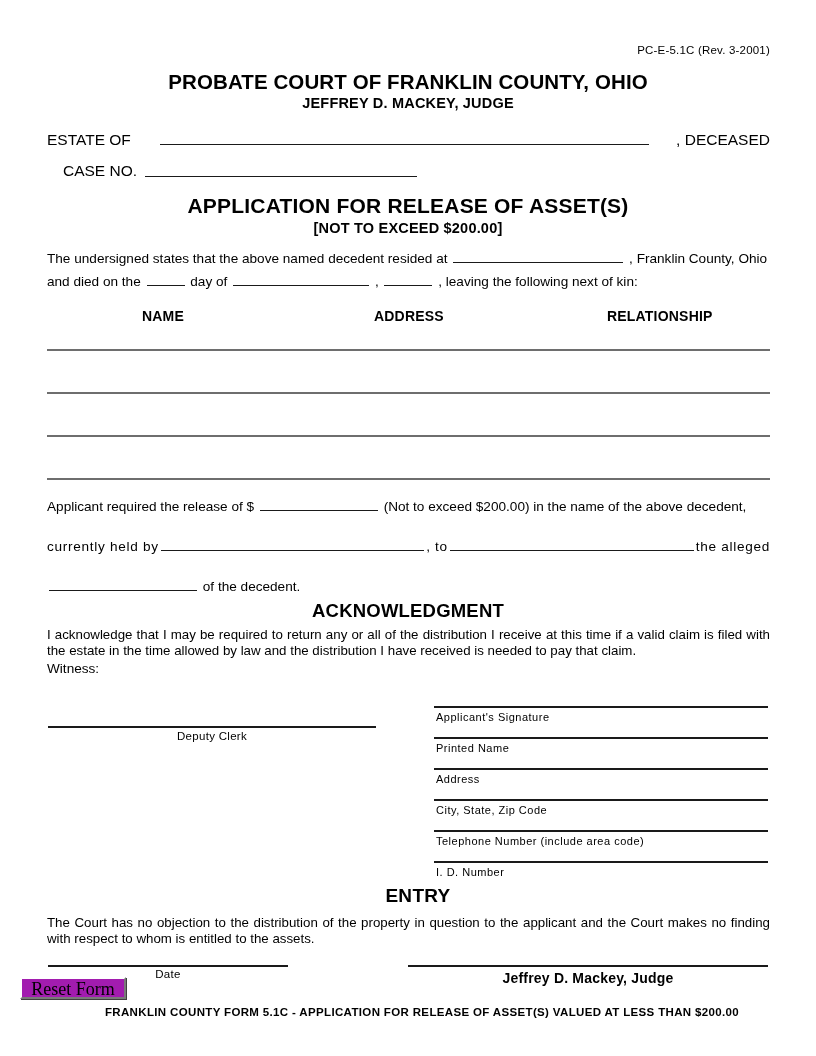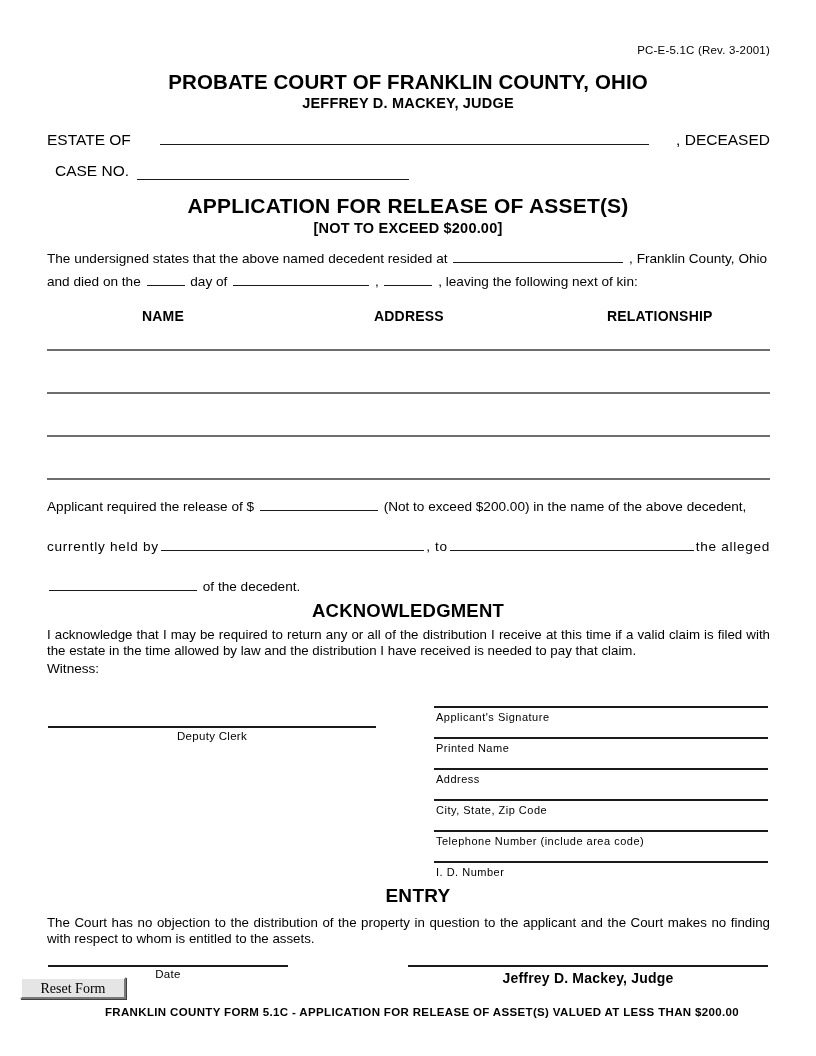--- a/index.html
+++ b/index.html
@@ -84,24 +84,24 @@
   .estate-row .fill {
     flex: 1;
     margin: 0 4px 0 6px;
     border-bottom: 1.8px solid #1a1a1a;
     height: 11px;
   }
   .estate-row .tail { white-space: nowrap; }
 
   .case-row {
     position: absolute;
-    left: 55px;
+    left: 63px;
     top: 162px;
     display: flex;
-    align-items: flex-end;
+    align-items: center;
     font-size: 15.5px;
   }
   .case-row .fill {
     width: 272px;
     margin-left: 8px;
     border-bottom: 1.8px solid #1a1a1a;
     height: 11px;
   }
 
   
@@ -295,28 +295,28 @@
     letter-spacing: .2px;
   }
 
   
   .reset-btn {
     position: absolute;
     left: 20px;
     top: 977px;
     width: 106px;
     height: 22px;
-    background: #e5e5e5;
+    background: #a21caf;
     border-top: 2px solid #ffffff;
     border-left: 2px solid #ffffff;
     border-right: 2px solid #7a7a7a;
     border-bottom: 2px solid #7a7a7a;
     box-shadow: 1px 1px 0 0 #404040;
     font-family: "Liberation Serif", serif;
-    font-size: 14px;
+    font-size: 18px;
     color: #000;
     text-align: center;
     line-height: 20px;
     cursor: pointer;
     padding: 0;
   }
 
   
   .footer {
     position: absolute;

